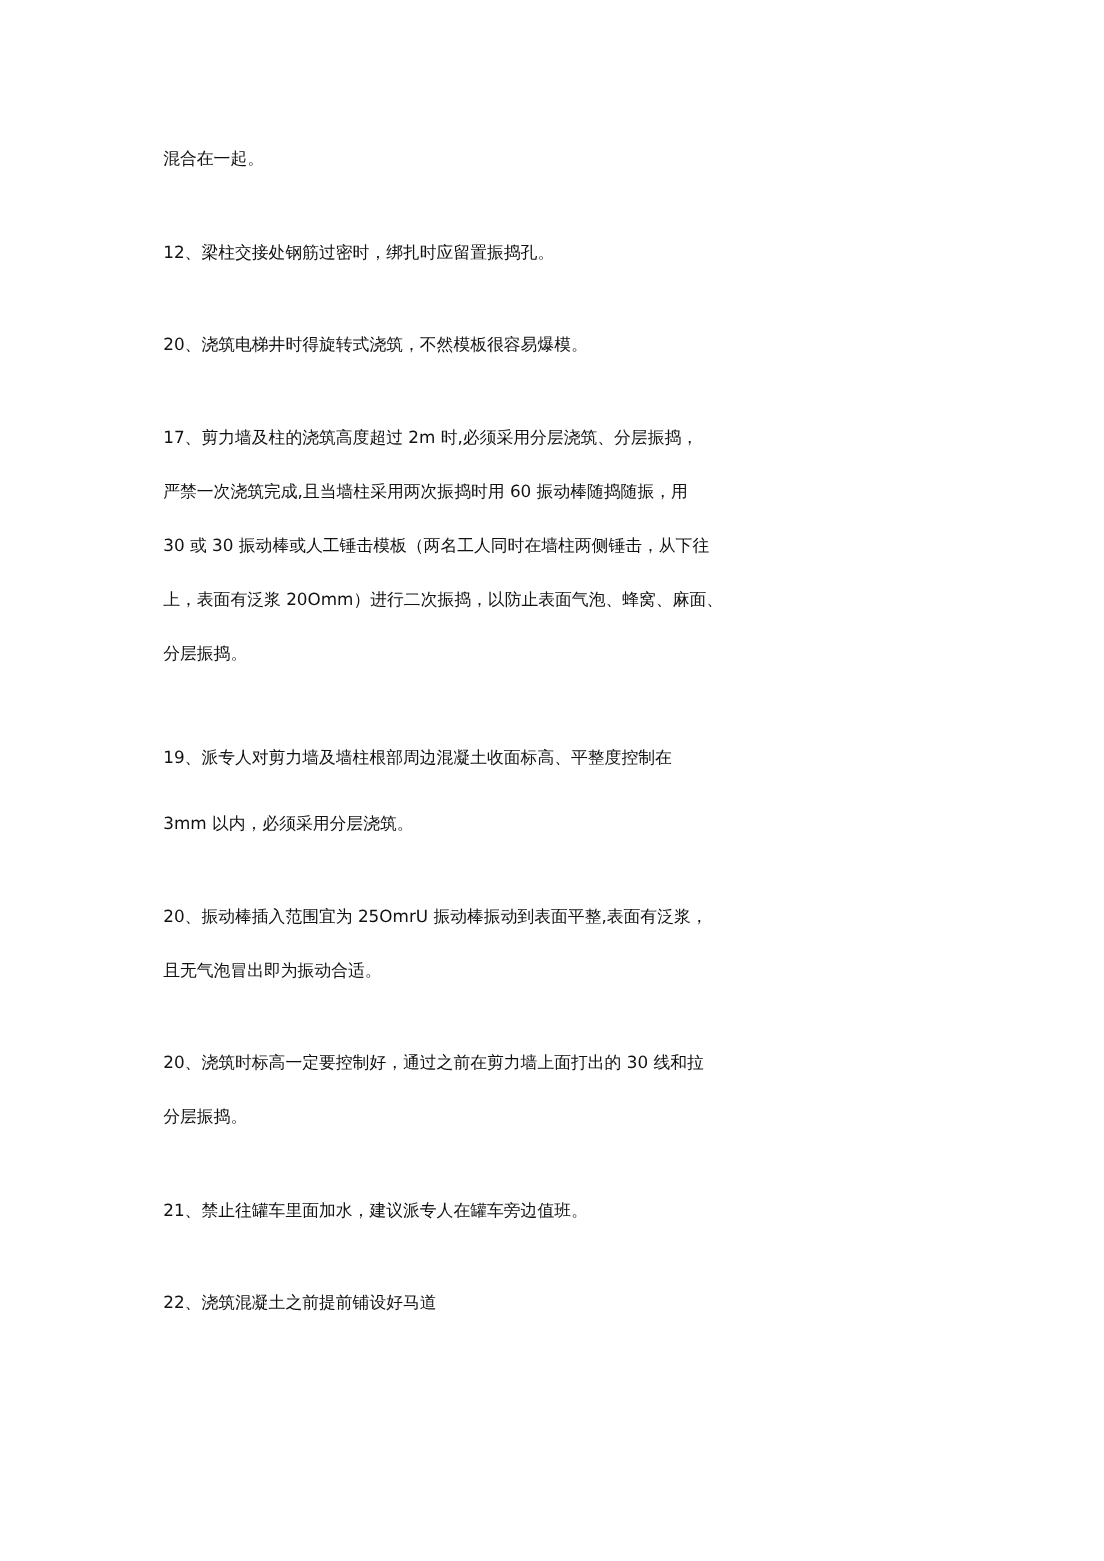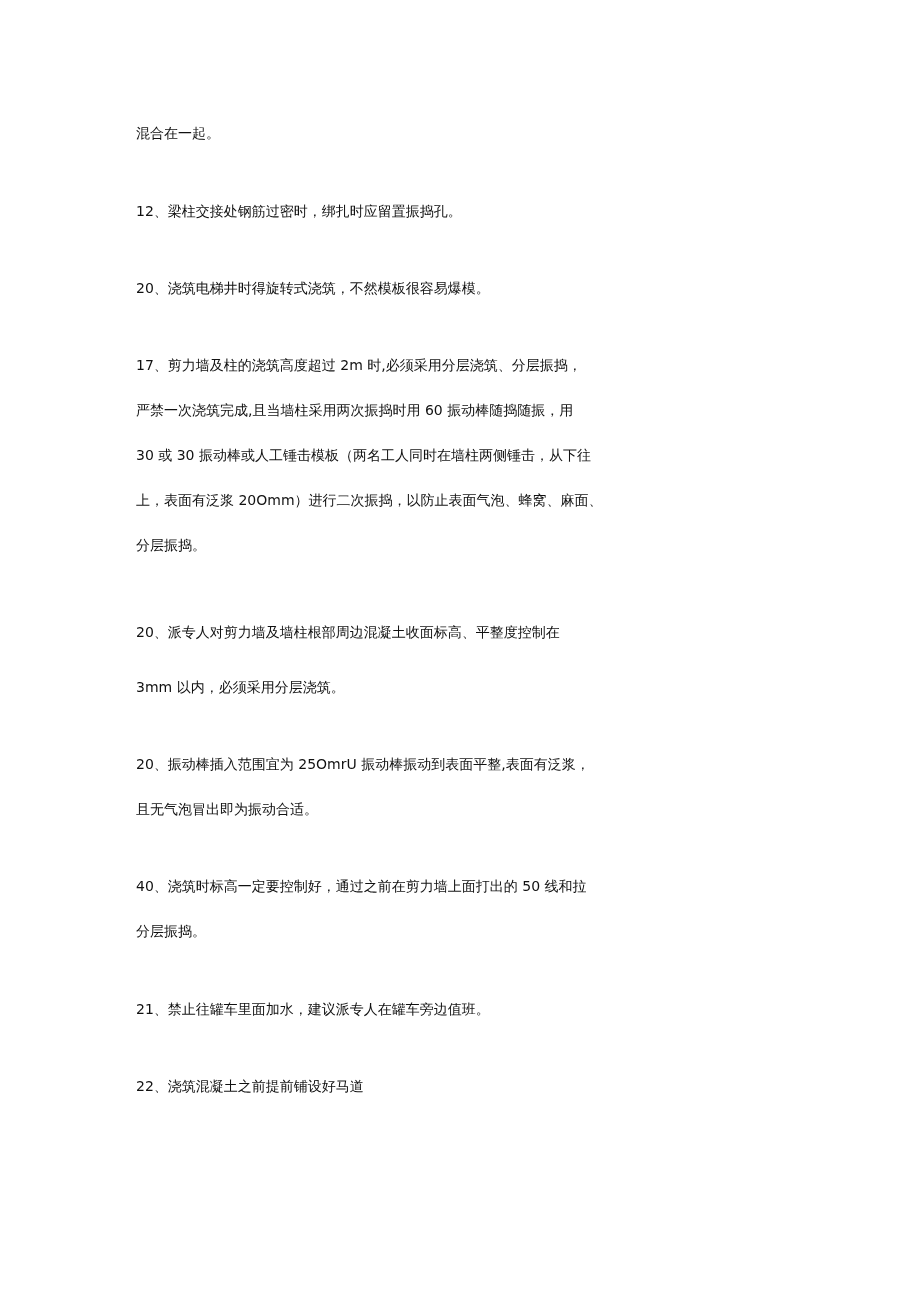--- a/index.html
+++ b/index.html
@@ -12,21 +12,21 @@
 
 <div>
   <div class="line" style="top:121px">混合在一起。</div>
   <div class="line" style="top:199px">12、梁柱交接处钢筋过密时，绑扎时应留置振捣孔。</div>
   <div class="line" style="top:276px">20、浇筑电梯井时得旋转式浇筑，不然模板很容易爆模。</div>
   <div class="line" style="top:353px">17、剪力墙及柱的浇筑高度超过 2m 时,必须采用分层浇筑、分层振捣，</div>
   <div class="line" style="top:398px">严禁一次浇筑完成,且当墙柱采用两次振捣时用 60 振动棒随捣随振，用</div>
   <div class="line" style="top:443px">30 或 30 振动棒或人工锤击模板（两名工人同时在墙柱两侧锤击，从下往</div>
   <div class="line" style="top:488px">上，表面有泛浆 20Omm）进行二次振捣，以防止表面气泡、蜂窝、麻面、</div>
   <div class="line" style="top:533px">分层振捣。</div>
-  <div class="line" style="top:620px">20、派专人对剪力墙及墙柱根部周边混凝土收面标高、平整度控制在</div>
+  <div class="line" style="top:620px">19、派专人对剪力墙及墙柱根部周边混凝土收面标高、平整度控制在</div>
   <div class="line" style="top:675px">3mm 以内，必须采用分层浇筑。</div>
   <div class="line" style="top:752px">20、振动棒插入范围宜为 25OmrU 振动棒振动到表面平整,表面有泛浆，</div>
   <div class="line" style="top:797px">且无气泡冒出即为振动合适。</div>
-  <div class="line" style="top:874px">40、浇筑时标高一定要控制好，通过之前在剪力墙上面打出的 50 线和拉</div>
+  <div class="line" style="top:874px">20、浇筑时标高一定要控制好，通过之前在剪力墙上面打出的 30 线和拉</div>
   <div class="line" style="top:919px">分层振捣。</div>
   <div class="line" style="top:997px">21、禁止往罐车里面加水，建议派专人在罐车旁边值班。</div>
   <div class="line" style="top:1074px">22、浇筑混凝土之前提前铺设好马道</div>
 </div>
 
 </body></html>

